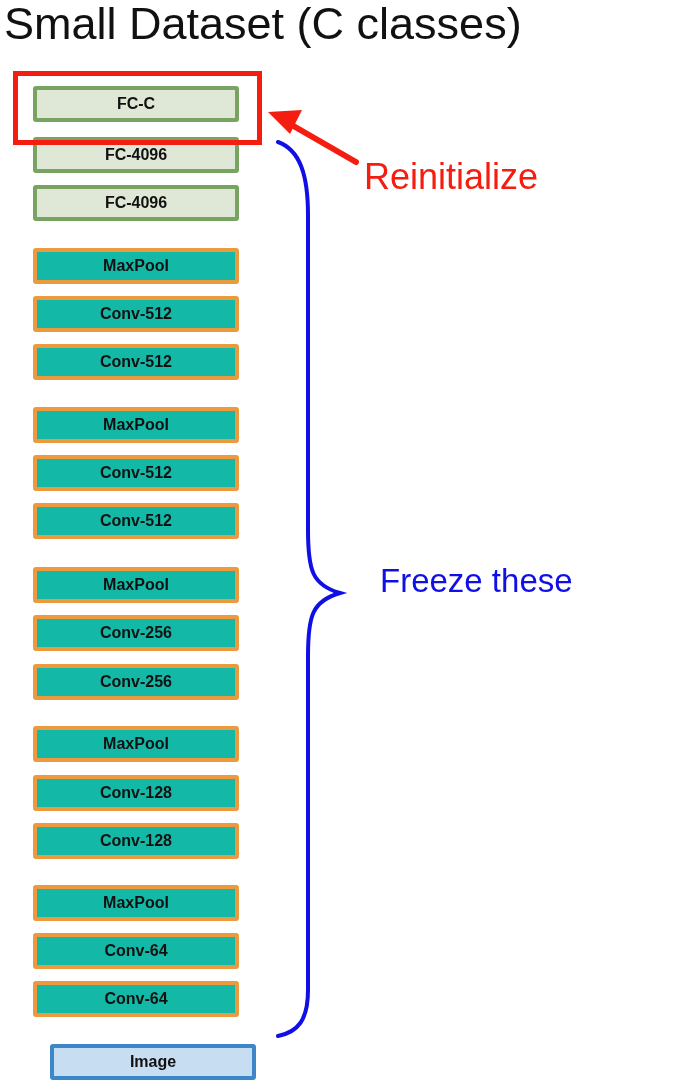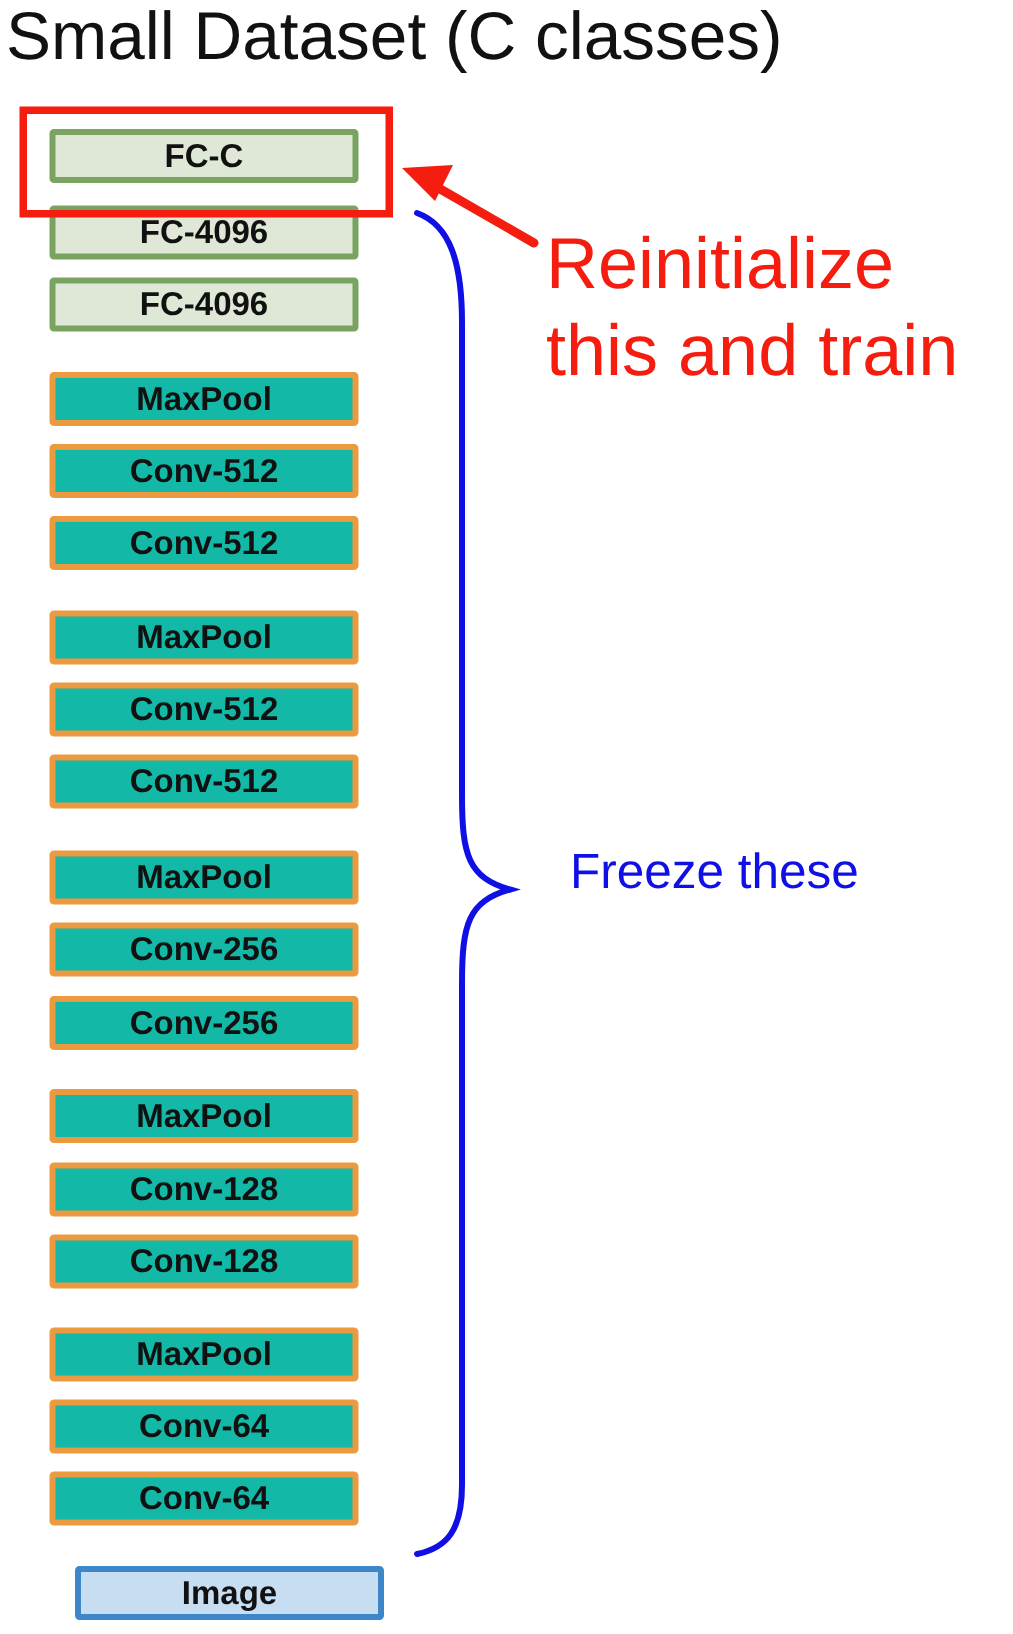--- a/index.html
+++ b/index.html
@@ -1,24 +1,24 @@
 <!DOCTYPE html>
 <html><head>
 <meta charset="utf-8">
 <style>
   html,body{margin:0;padding:0;background:#ffffff;}
   body{width:675px;height:1089px;position:relative;overflow:hidden;font-family:"Liberation Sans",sans-serif;}
   .title{position:absolute;left:4px;top:-2px;font-size:45px;color:#111;white-space:nowrap;letter-spacing:0px;}
   .layer{position:absolute;left:33px;width:206px;height:36px;box-sizing:border-box;border:4px solid;border-radius:3px;
-         display:flex;align-items:center;justify-content:center;font-weight:bold;font-size:22px;color:#111;}
+         display:flex;align-items:center;justify-content:center;font-weight:bold;font-size:16px;color:#111;}
   .fc{background:#dfe8d6;border-color:#79a360;}
   .conv{background:#14b8a6;border-color:#eb9a3f;}
   .img{background:#c7ddf1;border-color:#3d87c9;margin-left:17px;}
   .redbox{position:absolute;left:13px;top:71px;width:249px;height:74px;box-sizing:border-box;border:5px solid #f41d0f;}
-  .txt-red{position:absolute;left:364px;top:148px;font-size:48px;line-height:58px;color:#f41d0f;white-space:nowrap;}
+  .txt-red{position:absolute;left:364px;top:148px;font-size:36px;line-height:58px;color:#f41d0f;white-space:nowrap;}
   .txt-blue{position:absolute;left:380px;top:562px;font-size:33px;color:#1010e6;white-space:nowrap;}
   svg.overlay{position:absolute;left:0;top:0;}
 </style>
 </head>
 <body>
 
 <div class="title">Small Dataset (C classes)</div>
 
 <div>
   <div class="layer fc" style="top:86px">FC-C</div>
@@ -47,16 +47,15 @@
 <svg class="overlay" width="675" height="1089">
   <g>
     <line x1="356" y1="162" x2="290" y2="124" stroke="#f41d0f" stroke-width="6" stroke-linecap="round"></line>
     <polygon points="268,112 302,110 290,134" fill="#f41d0f"></polygon>
   </g>
   <path d="M278,142 C300,150 308,175 308,215 L308,530 C308,570 312,585 340,593 C312,601 308,616 308,656 L308,990 C308,1020 298,1032 278,1036" fill="none" stroke="#1010e6" stroke-width="4" stroke-linecap="round"></path>
 </svg>
 
 <div class="txt-red">
   <div>Reinitialize</div>
-  <div>this and train</div>
 </div>
 
 <div class="txt-blue">Freeze these</div>
 
 </body></html>

